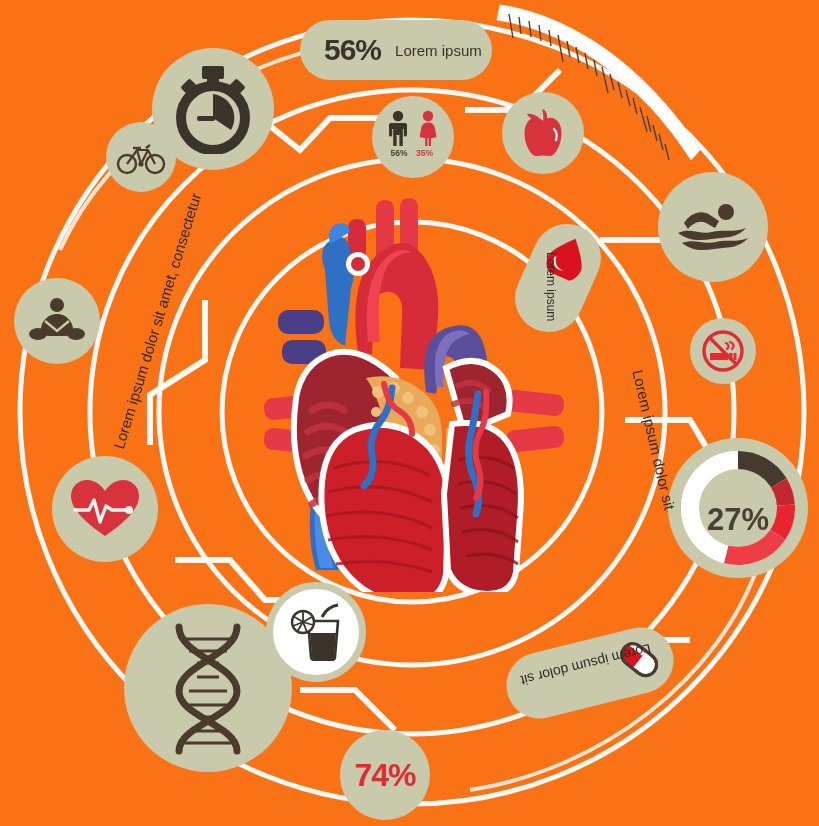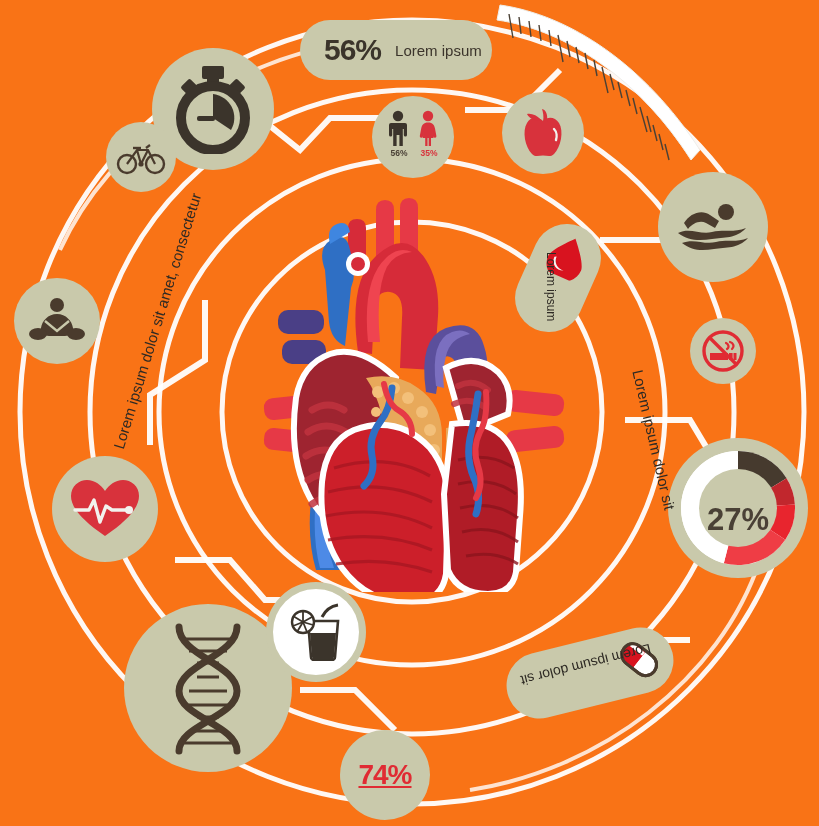--- a/index.html
+++ b/index.html
@@ -144,21 +144,21 @@
     <div style="position:relative;width:82px;height:82px;">
       <svg style="position:absolute;left:14px;top:14px;width:24px;height:36px;" viewBox="0 0 24 36">
         <circle cx="12" cy="6" r="5.2" fill="#3b342b"></circle>
         <path d="M5,13 h14 a2,2 0 0 1 2,2 v10 a1.6,1.6 0 0 1 -3.2,0 v-6 h-1 v17 h-3.4 v-11 h-2.8 v11 h-3.4 v-17 h-1 v6 a1.6,1.6 0 0 1 -3.2,0 v-10 a2,2 0 0 1 2,-2 z" fill="#3b342b"></path>
       </svg>
       <svg style="position:absolute;left:44px;top:14px;width:24px;height:36px;" viewBox="0 0 24 36">
         <circle cx="12" cy="6" r="5.2" fill="#d8323c"></circle>
         <path d="M12,12.5 c-4.4,0 -6,2.4 -6.8,6 l-1.4,7.4 a1.6,1.6 0 0 0 3.1,0.7 l1.1,-5.2 l-1.4,6.6 h2.6 v9 h2.3 v-9 h1.2 v9 h2.3 v-9 h2.6 l-1.4,-6.6 l1.1,5.2 a1.6,1.6 0 0 0 3.1,-0.7 l-1.4,-7.4 c-0.8,-3.6 -2.4,-6 -6.8,-6 z" fill="#d8323c"></path>
       </svg>
       <span class="tiny-pct" style="position:absolute;left:14px;top:52px;width:26px;text-align:center;">56%</span>
-      <span class="tiny-pct red" style="position:absolute;left:44px;top:52px;width:26px;text-align:center;">35%</span>
+      <span class="tiny-pct red" style="position:absolute;left:44px;top:52px;width:26px;">35%</span>
     </div>
   </div>
 
   <div class="badge" style="left:152px;top:48px;width:122px;height:122px;">
     <svg style="width:84px;height:90px;" viewBox="0 0 84 90">
       <rect x="31" y="2" width="22" height="13" rx="2" fill="#3b342b"></rect>
       <rect x="36" y="13" width="12" height="9" fill="#3b342b"></rect>
       <rect x="12" y="17" width="13" height="13" rx="2" fill="#3b342b" transform="rotate(-45 18.5 23.5)"></rect>
       <rect x="59" y="17" width="13" height="13" rx="2" fill="#3b342b" transform="rotate(45 65.5 23.5)"></rect>
       <circle cx="42" cy="54" r="32" fill="none" stroke="#3b342b" stroke-width="10"></circle>
@@ -279,21 +279,21 @@
         <path d="M0,0 L47.3,31.8 A57,57 0 0 1 -14.2,55.2 Z" fill="#ef3d45"></path>
 
         <path d="M0,0 L-14.2,55.2 A57,57 0 0 1 0,-57 Z" fill="#ffffff"></path>
       </g>
       <circle cx="74" cy="74" r="39" fill="#c9c9ab"></circle>
     </svg>
     <span class="donut-label" style="left:0;top:12px;width:148px;height:148px;display:flex;align-items:center;justify-content:center;">27%</span>
   </div>
 
   <div class="badge" style="left:340px;top:730px;width:90px;height:90px;">
-    <span class="pct-big" style="font-size:28px;color:#e02b33;text-decoration:underline;">74%</span>
+    <span class="pct-big" style="font-size:32px;color:#e02b33;">74%</span>
   </div>
 
   <div class="pill" style="left:524px;top:222px;width:68px;height:112px;transform:rotate(24deg);transform-origin:50% 50%;">
     <svg style="position:absolute;left:12px;top:10px;width:44px;height:44px;" viewBox="0 0 44 44">
       <path d="M22,3 C22,3 40,22 40,30 A18,18 0 0 1 4,30 C4,22 22,3 22,3 Z" fill="#d8131f"></path>
       <path d="M12,27 C12,34 18,38 24,37 C18,40 10,36 10,28 Z" fill="#f6f6f4"></path>
     </svg>
     <span style="position:absolute;left:8px;top:56px;width:52px;font-size:12px;color:#2e2a24;transform:rotate(66deg);transform-origin:50% 0;white-space:nowrap;">Lorem ipsum</span>
   </div>
 

